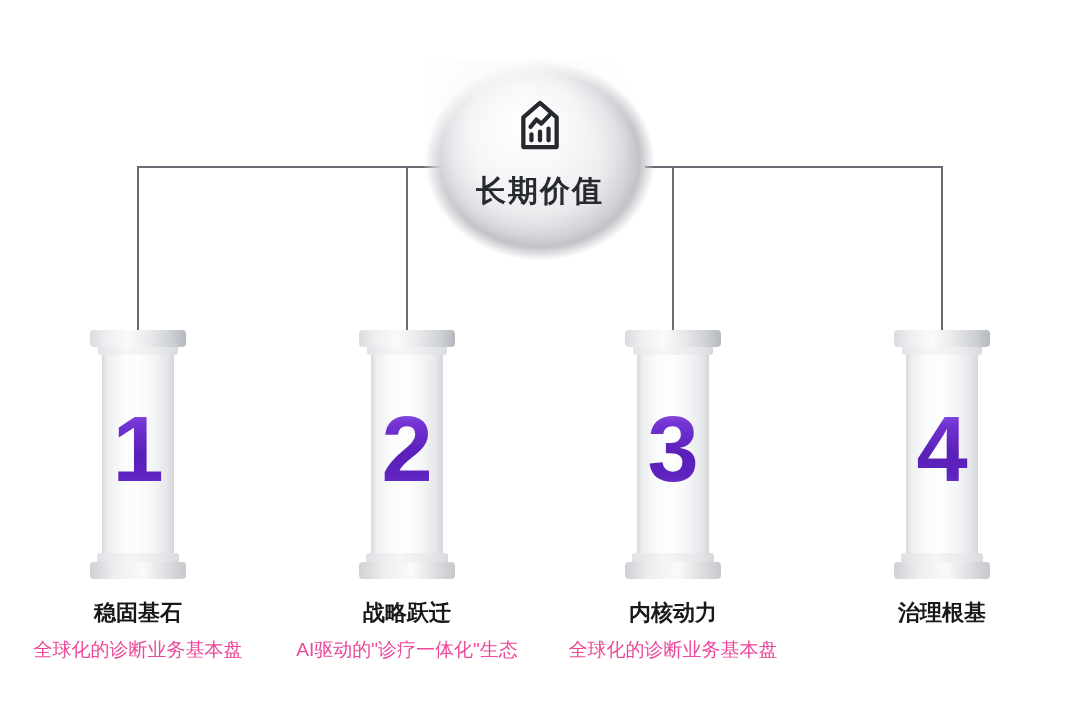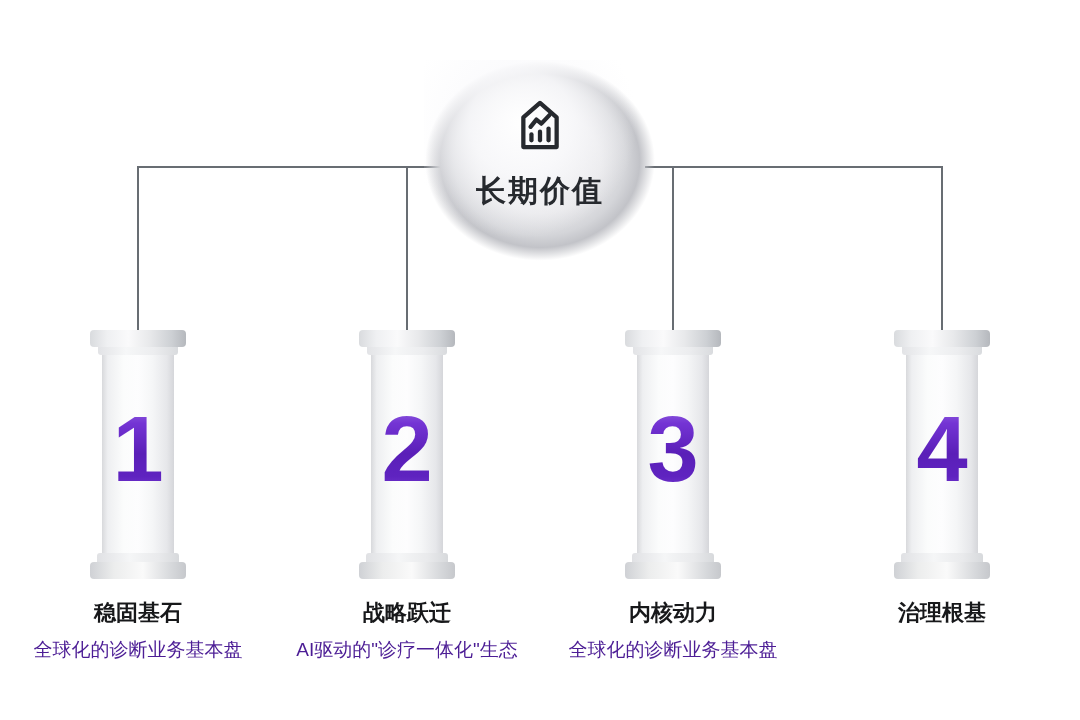--- a/index.html
+++ b/index.html
@@ -54,21 +54,21 @@
   .base {
     width:96px; height:17px; border-radius:4px;
     background:linear-gradient(90deg,#cfd1d5 0%,#eceded 25%,#fafafa 55%,#d6d8db 85%,#c6c8cc 100%);
   }
   .num {
     font-size:92px; font-weight:bold; line-height:1; margin-top:-10px;
     background:linear-gradient(180deg,#9a6fe0 0%,#7434d4 22%,#5a1fb8 55%,#5f23c0 80%,#7a3fd4 100%);
     -webkit-background-clip:text; background-clip:text; color:transparent;
   }
   .pillar-title { margin-top:19px; font-size:22px; font-weight:bold; color:#17181a; white-space:nowrap; }
-  .pillar-subtitle { margin-top:9px; font-size:19px; color:#4c1d95; white-space:nowrap; }
+  .pillar-subtitle { margin-top:9px; font-size:19px; color:#ec4899; white-space:nowrap; }
 </style>
 </head>
 <body>
 
 <div class="stage">
 
   <div class="hline" id="hl-left"></div>
   <div class="hline" id="hl-right"></div>
   <div class="vline" id="vl-1"></div>
   <div class="vline" id="vl-2"></div>

